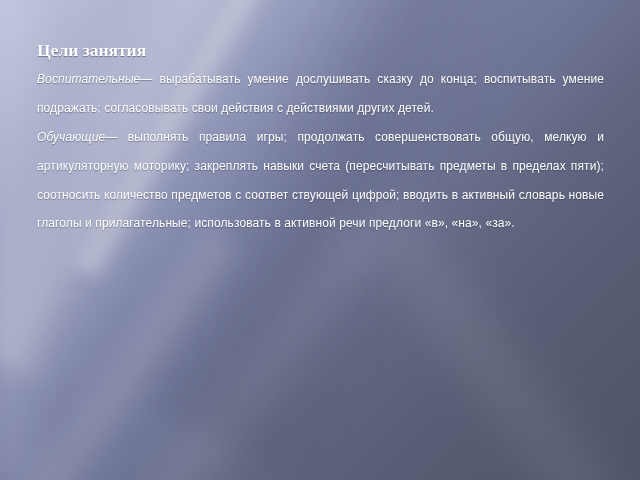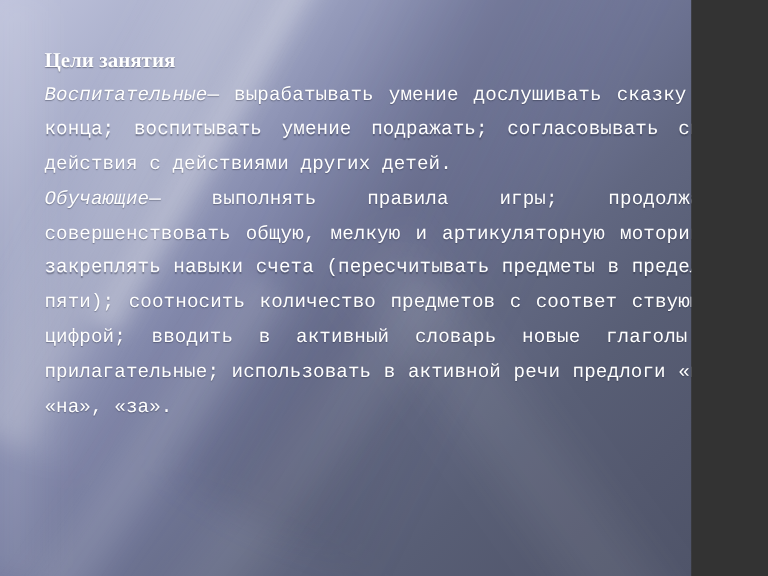--- a/index.html
+++ b/index.html
@@ -3,21 +3,21 @@
 <meta charset="utf-8">
 <style>
   html, body {
     margin: 0;
     padding: 0;
     background: #333;
   }
 
   #slide {
     position: relative;
-    width: 576px;
+    width: 640px;
     height: 480px;
     overflow: hidden;
     
     background: linear-gradient(135deg,
         #bfc3dc 0%,
         #b0b5d0 11%,
         #9ba1c0 24%,
         #8288ab 38%,
         #6f7596 52%,
         #616781 64%,
@@ -141,23 +141,23 @@
 
   
   .content {
     position: absolute;
     left: 37px;
     top: 36px;
     width: 567px;
   }
 
   .body-text {
-    font-family: Liberation Mono, monospace;
+    font-family: Liberation Sans, sans-serif;
     color: #ffffff;
-    font-size: 16px;
+    font-size: 12px;
     line-height: 28.9px;
     text-align: justify;
     text-justify: inter-word;
     letter-spacing: 0.1px;
     text-shadow: 0 1px 1px rgba(30,34,52,0.40);
   }
 
   .slide-title {
     font-family: "Liberation Serif", "DejaVu Serif", serif;
     font-weight: bold;

